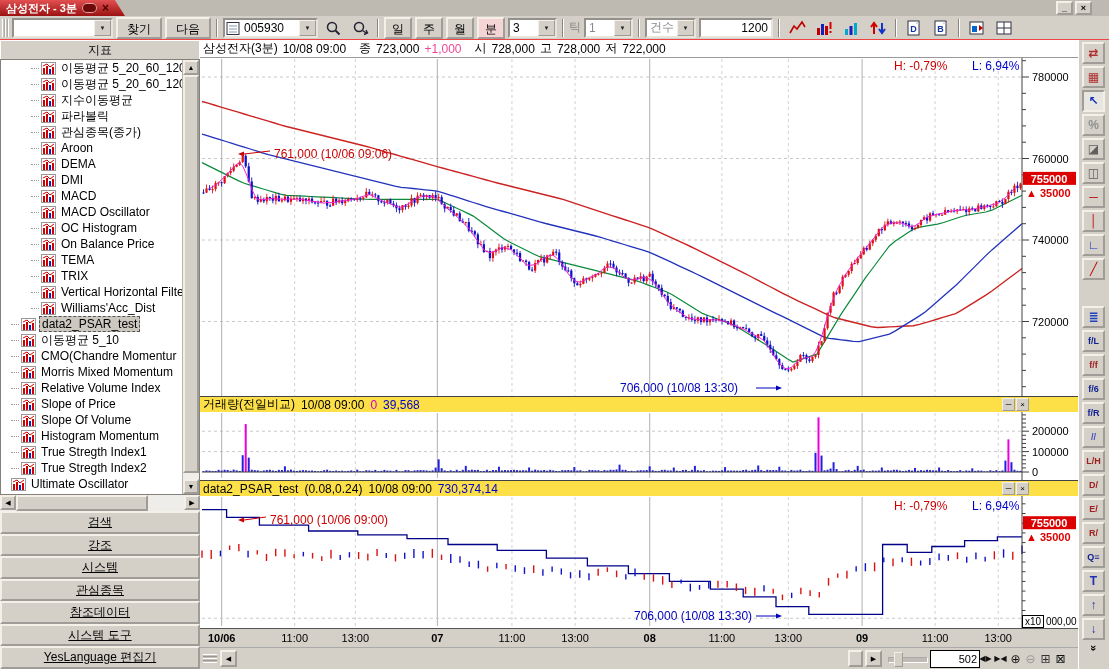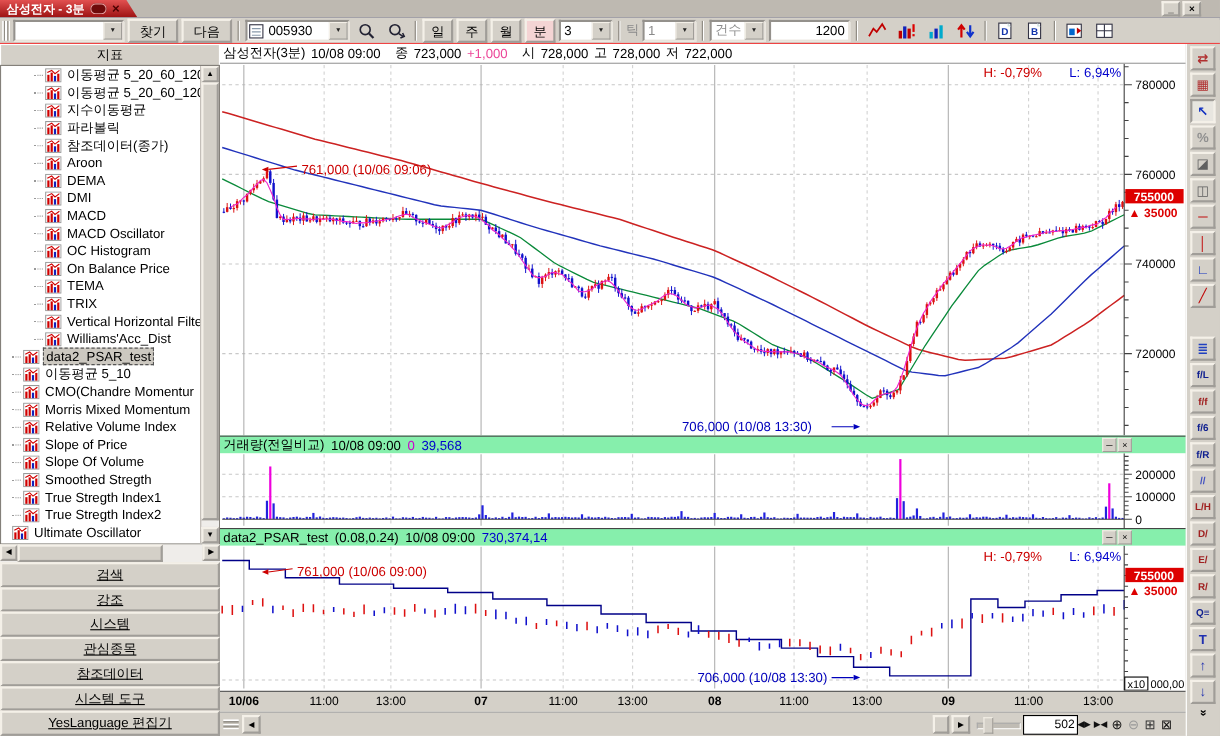--- a/index.html
+++ b/index.html
@@ -56,21 +56,21 @@
   .side-buttons{position:absolute;left:0;top:471px;width:200px;text-decoration:underline;}
   .sbtn2{display:block;width:200px;height:22.5px;background:#d4d0c8;border:2px outset #f4f0e8;
        font-size:12px;font-family:inherit;box-sizing:border-box;}
   
   .chartarea{position:absolute;left:200px;top:40px;width:878px;height:629px;background:#fff;}
   .infobar{position:absolute;left:0;top:0;width:878px;height:18px;border-bottom:1px solid #999;
        display:flex;align-items:center;gap:5px;padding-left:3px;white-space:nowrap;font-size:12px;box-sizing:border-box;}
   .infobar .red{color:#ec4899;}
   .infobar .gap{margin-left:8px;}
   #mainChart{position:absolute;left:0;top:18px;}
-  .panel-header{position:absolute;left:0;width:878px;height:16px;background:#86efac;border-top:1px solid #444;
+  .panel-header{position:absolute;left:0;width:878px;height:16px;background:#fde047;border-top:1px solid #444;
        display:flex;align-items:center;gap:6px;padding-left:3px;font-size:12px;box-sizing:border-box;white-space:nowrap;}
   #volHeader{top:356px;} #psarHeader{top:440px;}
   .blue{color:#0000cc;} .magenta{color:#cc00cc;}
   .ph-btns{position:absolute;right:49px;top:1px;display:flex;gap:1px;}
   .phbtn{width:13px;height:13px;background:#d4d0c8;border:1px outset #f4f0e8;font-size:8px;line-height:9px;
        padding:0;font-family:inherit;}
   #volChart{position:absolute;left:0;top:372px;}
   #psarChart{position:absolute;left:0;top:456px;}
   .xaxis{position:absolute;left:0;top:588px;width:878px;height:19px;background:#d4d0c8;border-top:1px solid #555;box-sizing:border-box;}
   .xlabel{position:absolute;top:3px;font-size:11px;transform:translateX(-50%);}
@@ -278,21 +278,21 @@
           <div class="titem deep">
             <span class="stub"></span>
             <svg width="15" height="13" class="ticon">
               <rect x="0.5" y="0.5" width="14" height="12" fill="#fff" stroke="#999"></rect>
               <rect x="2" y="6" width="2" height="6" fill="#d00000"></rect>
               <rect x="5" y="4" width="2" height="8" fill="#d00000"></rect>
               <rect x="8" y="7" width="2" height="5" fill="#1122bb"></rect>
               <rect x="11" y="5" width="2" height="7" fill="#d00000"></rect>
               <polyline points="2,4 6,2 9,5 13,2" fill="none" stroke="#d00000"></polyline>
             </svg>
-            <span class="tlabel">참조데이터(종가)</span>
+            <span class="tlabel">관심종목(종가)</span>
           </div>
           <div class="titem deep">
             <span class="stub"></span>
             <svg width="15" height="13" class="ticon">
               <rect x="0.5" y="0.5" width="14" height="12" fill="#fff" stroke="#999"></rect>
               <rect x="2" y="6" width="2" height="6" fill="#d00000"></rect>
               <rect x="5" y="4" width="2" height="8" fill="#d00000"></rect>
               <rect x="8" y="7" width="2" height="5" fill="#1122bb"></rect>
               <rect x="11" y="5" width="2" height="7" fill="#d00000"></rect>
               <polyline points="2,4 6,2 9,5 13,2" fill="none" stroke="#d00000"></polyline>
@@ -506,21 +506,21 @@
           <div class="titem shallow">
             <span class="stub"></span>
             <svg width="15" height="13" class="ticon">
               <rect x="0.5" y="0.5" width="14" height="12" fill="#fff" stroke="#999"></rect>
               <rect x="2" y="6" width="2" height="6" fill="#d00000"></rect>
               <rect x="5" y="4" width="2" height="8" fill="#d00000"></rect>
               <rect x="8" y="7" width="2" height="5" fill="#1122bb"></rect>
               <rect x="11" y="5" width="2" height="7" fill="#d00000"></rect>
               <polyline points="2,4 6,2 9,5 13,2" fill="none" stroke="#d00000"></polyline>
             </svg>
-            <span class="tlabel">Smoothed Stregth</span>
+            <span class="tlabel">Histogram Momentum</span>
           </div>
           <div class="titem shallow">
             <span class="stub"></span>
             <svg width="15" height="13" class="ticon">
               <rect x="0.5" y="0.5" width="14" height="12" fill="#fff" stroke="#999"></rect>
               <rect x="2" y="6" width="2" height="6" fill="#d00000"></rect>
               <rect x="5" y="4" width="2" height="8" fill="#d00000"></rect>
               <rect x="8" y="7" width="2" height="5" fill="#1122bb"></rect>
               <rect x="11" y="5" width="2" height="7" fill="#d00000"></rect>
               <polyline points="2,4 6,2 9,5 13,2" fill="none" stroke="#d00000"></polyline>

